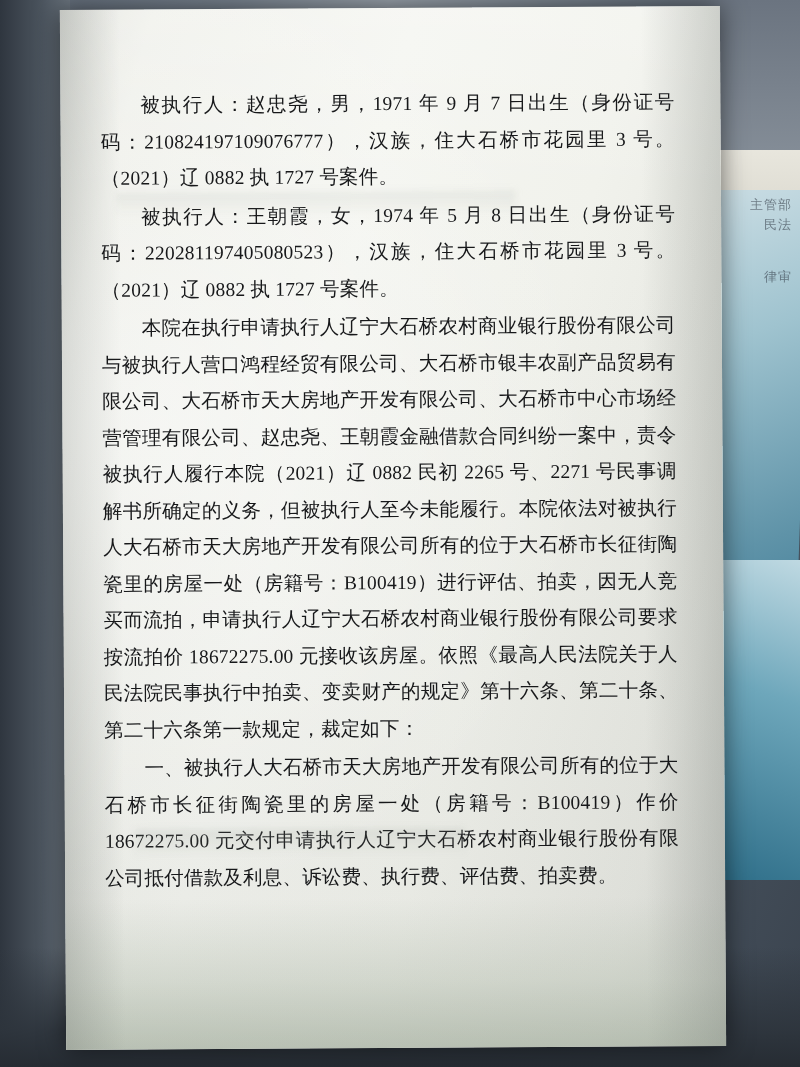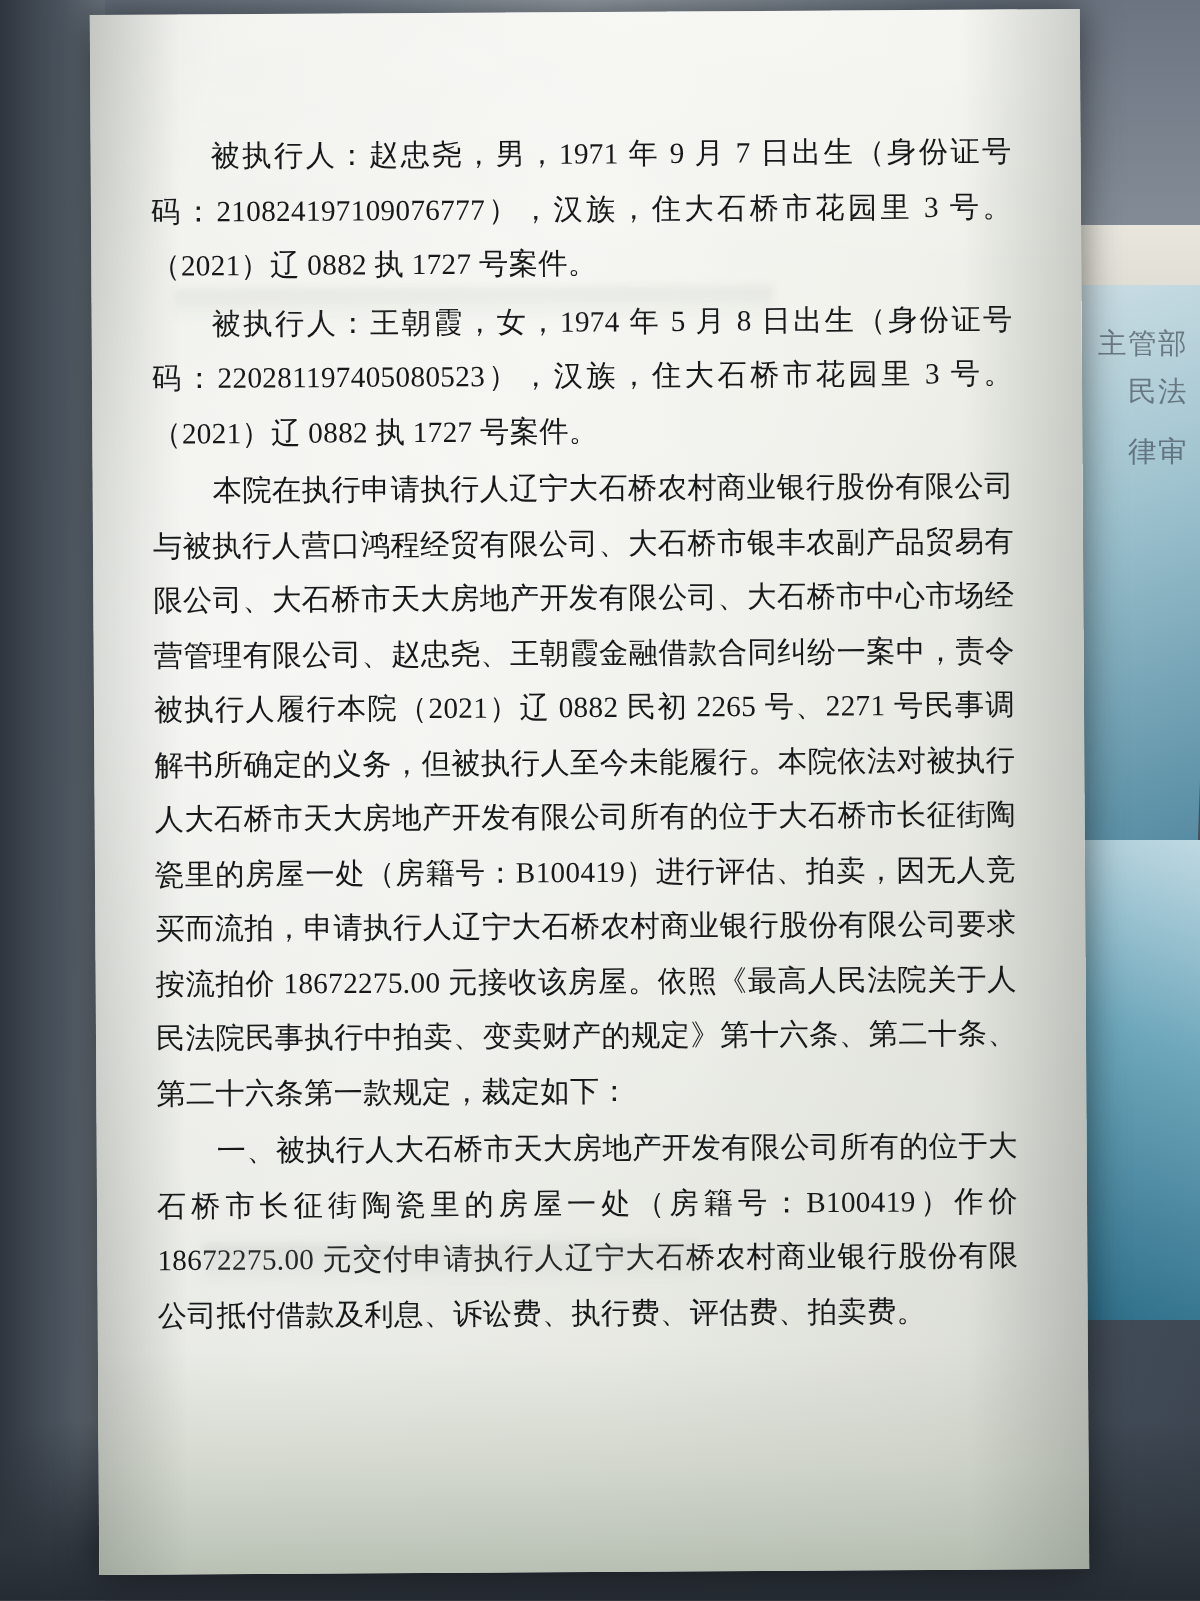--- a/index.html
+++ b/index.html
@@ -77,25 +77,24 @@
     width: 70px;
     height: 1067px;
     background: linear-gradient(90deg, #2f363f 0%, #4c555f 60%, #6c7680 100%);
   }
 
   
   .bg-text {
     position: absolute;
     right: 8px;
     color: rgba(40,48,58,0.55);
-    font-size: 19px;
+    font-size: 13px;
     font-family: Liberation Sans, sans-serif;
     letter-spacing: 1px;
     white-space: nowrap;
-    margin-top: 20px;
   }
 
   
   #page {
     position: absolute;
     left: 63px;
     top: 8px;
     width: 660px;
     height: 1040px;
     background:
@@ -168,21 +167,21 @@
 
 <div id="photo">
   <div class="bg-layer"></div>
   <div class="bg-strip"></div>
   <div class="bg-paper-top"></div>
   <div class="bg-booklet"></div>
   <div class="bg-booklet2"></div>
   <div class="bg-left"></div>
 
   <div class="bg-text" style="top:196px;">主管部</div>
-  <div class="bg-text" style="top:228px;">民法</div>
+  <div class="bg-text" style="top:216px;">民法</div>
   <div class="bg-text" style="top:268px;">律审</div>
 
   <div class="bg-bottom"></div>
 
   <div id="page">
     <div class="doc-body">
       <p class="para indent">被执行人：赵忠尧，男，1971 年 9 月 7 日出生（身份证号码：210824197109076777），汉族，住大石桥市花园里 3 号。（2021）辽 0882 执 1727 号案件。</p>
       <p class="para indent">被执行人：王朝霞，女，1974 年 5 月 8 日出生（身份证号码：220281197405080523），汉族，住大石桥市花园里 3 号。（2021）辽 0882 执 1727 号案件。</p>
       <p class="para indent">本院在执行申请执行人辽宁大石桥农村商业银行股份有限公司与被执行人营口鸿程经贸有限公司、大石桥市银丰农副产品贸易有限公司、大石桥市天大房地产开发有限公司、大石桥市中心市场经营管理有限公司、赵忠尧、王朝霞金融借款合同纠纷一案中，责令被执行人履行本院（2021）辽 0882 民初 2265 号、2271 号民事调解书所确定的义务，但被执行人至今未能履行。本院依法对被执行人大石桥市天大房地产开发有限公司所有的位于大石桥市长征街陶瓷里的房屋一处（房籍号：B100419）进行评估、拍卖，因无人竞买而流拍，申请执行人辽宁大石桥农村商业银行股份有限公司要求按流拍价 18672275.00 元接收该房屋。依照《最高人民法院关于人民法院民事执行中拍卖、变卖财产的规定》第十六条、第二十条、第二十六条第一款规定，裁定如下：</p>
       <p class="para indent">一、被执行人大石桥市天大房地产开发有限公司所有的位于大石桥市长征街陶瓷里的房屋一处（房籍号：B100419）作价 18672275.00 元交付申请执行人辽宁大石桥农村商业银行股份有限公司抵付借款及利息、诉讼费、执行费、评估费、拍卖费。</p>

